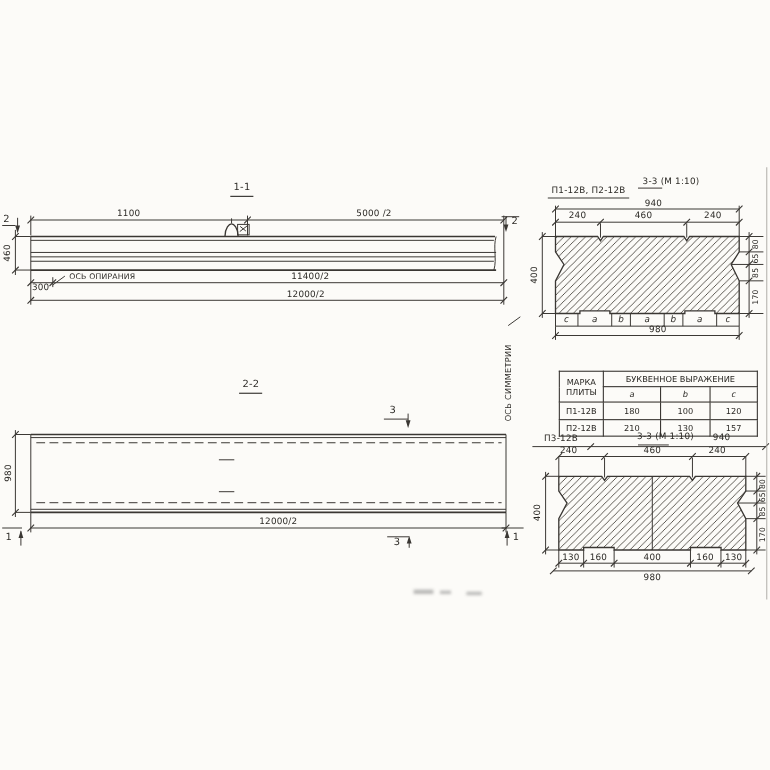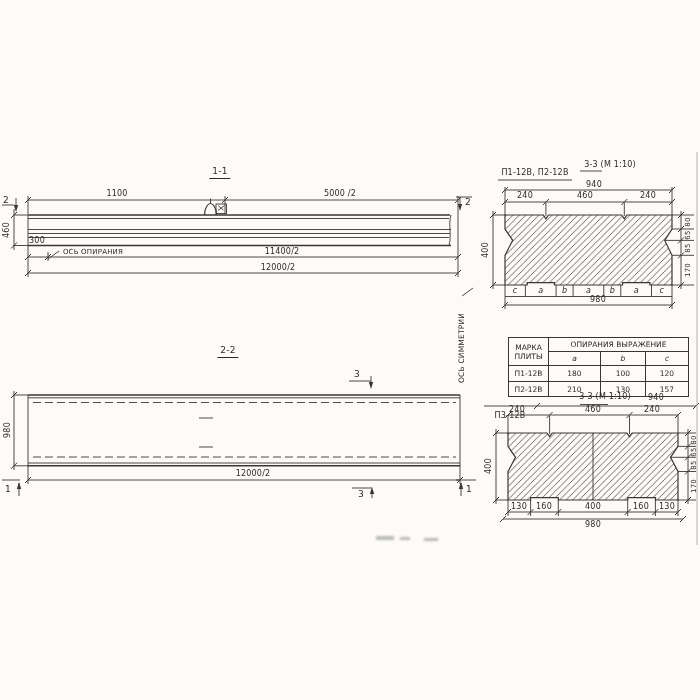--- a/index.html
+++ b/index.html
@@ -160,21 +160,21 @@
 
   <path d="M697,152 V545" stroke="#a9a7a2" stroke-width="1.2" opacity="0.7"></path>
 </svg>
 
 <span class="lbl big ul" style="left:220px;top:173px">1-1</span>
 <span class="lbl" style="left:117px;top:194px">1100</span>
 <span class="lbl" style="left:340px;top:194px">5000 /2</span>
 <span class="lbl big" style="left:6px;top:200px">2</span>
 <span class="lbl big" style="left:468px;top:202px">2</span>
 <span class="lbl rot" style="left:7px;top:230px">460</span>
-<span class="lbl" style="left:37px;top:241px">300</span>
+<span class="lbl" style="left:37px;top:262px">300</span>
 <span class="lbl sm" style="left:93px;top:252px">ОСЬ ОПИРАНИЯ</span>
 <span class="lbl" style="left:282px;top:252px">11400/2</span>
 <span class="lbl" style="left:278px;top:268px">12000/2</span>
 
 <span class="lbl big ul" style="left:228px;top:352px">2-2</span>
 <span class="lbl big" style="left:357px;top:374px">3</span>
 <span class="lbl big" style="left:361px;top:494px">3</span>
 <span class="lbl big" style="left:8px;top:489px">1</span>
 <span class="lbl big" style="left:469px;top:489px">1</span>
 <span class="lbl rot" style="left:8px;top:430px">980</span>
@@ -207,21 +207,21 @@
         <col style="width:52px">
         <col style="width:45px">
         <col style="width:43px">
       </colgroup>
   <tbody>
         <tr>
     <td rowspan="2">
       <span>МАРКА</span><br>
       <span>ПЛИТЫ</span>
     </td>
-    <td colspan="3">ОПИРАНИЯ  ВЫРАЖЕНИЕ</td>
+    <td colspan="3">БУКВЕННОЕ  ВЫРАЖЕНИЕ</td>
   </tr>
   <tr>
     <td class="it">a</td>
     <td class="it">b</td>
     <td class="it">c</td>
   </tr>
   <tr>
     <td style="height:15px">П1-12В</td>
     <td>180</td>
     <td>100</td>
@@ -229,21 +229,21 @@
   </tr>
   <tr>
     <td style="height:14px">П2-12В</td>
     <td>210</td>
     <td>130</td>
     <td>157</td>
   </tr>
 </tbody>
     </table>
 
-<span class="lbl" style="left:510px;top:416px">П3-12В</span>
+<span class="lbl" style="left:510px;top:399px">П3-12В</span>
 <span class="lbl" style="left:605px;top:397px">3-3 (М 1:10)</span>
 <span class="lbl" style="left:656px;top:398px">940</span>
 <span class="lbl" style="left:517px;top:410px">240</span>
 <span class="lbl" style="left:593px;top:410px">460</span>
 <span class="lbl" style="left:652px;top:410px">240</span>
 <span class="lbl rot" style="left:489px;top:466px">400</span>
 <span class="lbl rot sm" style="left:694px;top:440px">80</span>
 <span class="lbl rot sm" style="left:694px;top:452px">65</span>
 <span class="lbl rot sm" style="left:694px;top:464.5px">85</span>
 <span class="lbl rot sm" style="left:694px;top:486px">170</span>

